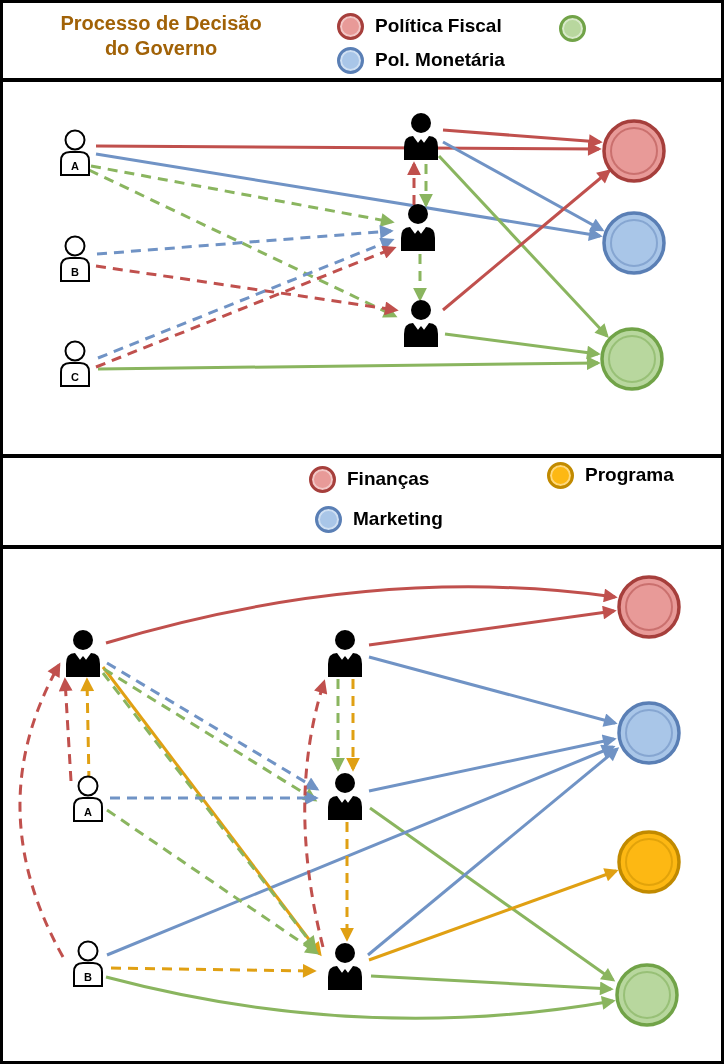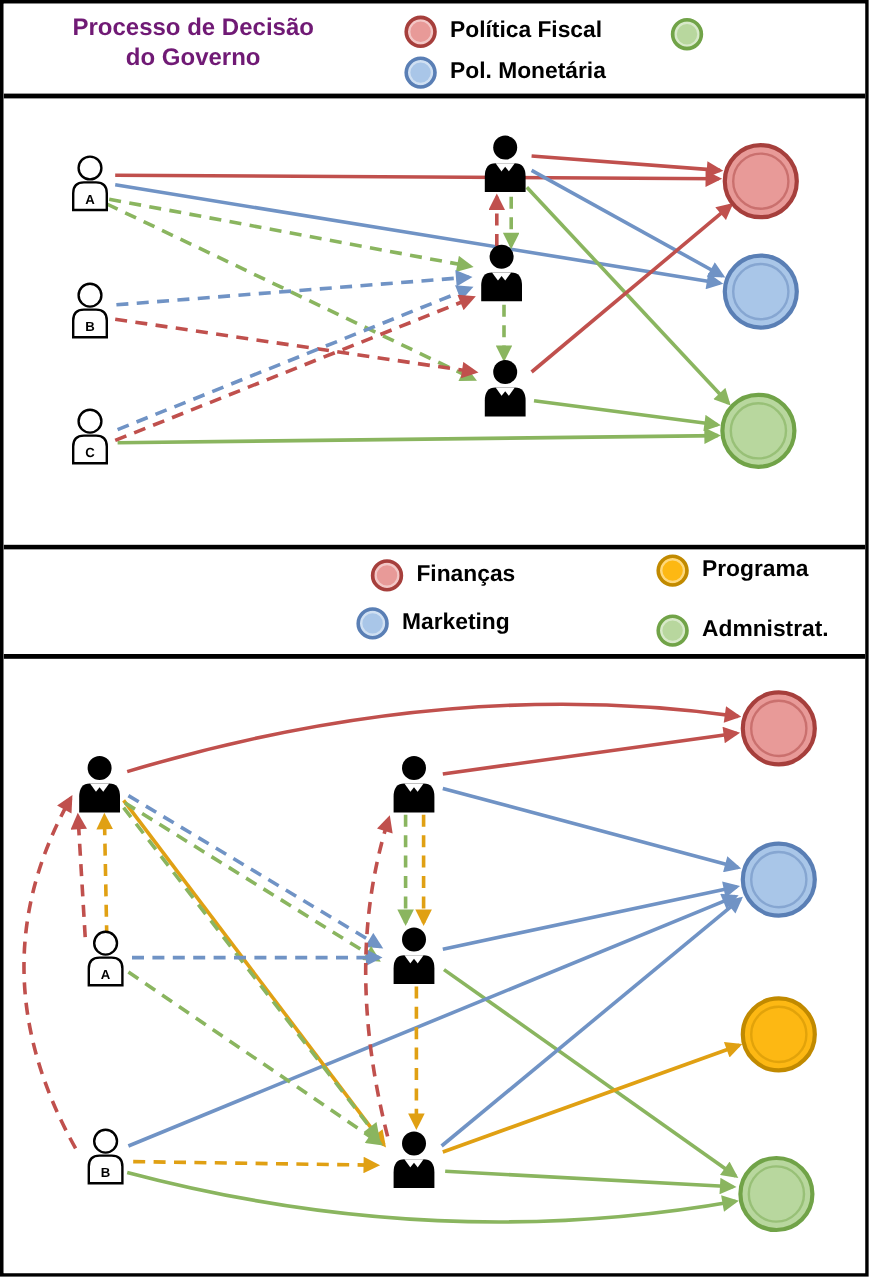--- a/index.html
+++ b/index.html
@@ -11,21 +11,21 @@
   .hdr { position:relative; background:#fff; }
   #header1 { height:75px; }
   #header2 { height:87px; }
   .panel { position:relative; border-top:4px solid #000; background:#fff; }
   #panel1 { height:380px; border-bottom:4px solid #000; }
   #panel2 { height:516px; }
   .panel svg { display:block; width:718px; }
   #svg0 { height:372px; }
   #svg1 { height:512px; }
   .title {
-    position:absolute; font-weight:bold; font-size:20px; color:#701a75;
+    position:absolute; font-weight:bold; font-size:20px; color:#a16207;
     text-align:center; line-height:1.25;
   }
   #title1 { left:48px; top:8px; width:220px; }
   #title2 { left:24px; top:28px; width:240px; }
   .legend-item { position:absolute; display:flex; align-items:center; gap:11px; }
   .dot {
     width:27px; height:27px; border-radius:50%;
     border:3px solid #555; background:#ccc; flex:0 0 auto;
     box-shadow: inset 0 0 0 2px rgba(255,255,255,.45);
   }
@@ -136,27 +136,23 @@
 
   <div id="header2" class="hdr">
     <div class="legend-item" style="left:306px; top:8px;">
       <span class="dot" style="background: rgb(232, 154, 152); border-color: rgb(166, 63, 60);"></span>
       <span class="legend-label">Finanças</span>
     </div>
     <div class="legend-item" style="left:544px; top:4px;">
       <span class="dot" style="background: rgb(253, 184, 19); border-color: rgb(193, 138, 0);"></span>
       <span class="legend-label">Programa</span>
     </div>
-    <div class="legend-item" style="left:294px; top:48px;">
+    <div class="legend-item" style="left:312px; top:48px;">
       <span class="dot" style="background: rgb(169, 198, 232); border-color: rgb(90, 127, 181);"></span>
       <span class="legend-label">Marketing</span>
-    </div>
-    <div class="legend-item" style="left:544px; top:54px;">
-      <span class="dot" style="background: rgb(184, 215, 158); border-color: rgb(113, 163, 72);"></span>
-      <span class="legend-label">Admnistrat.</span>
     </div>
   </div>
 
   <div id="panel2" class="panel">
     <svg id="svg1" viewBox="0 0 718 512">
         <defs>
           <marker id="arr1-red" viewBox="0 0 10 10" refX="8" refY="5" markerWidth="5" markerHeight="4.6" orient="auto">
             <path d="M0,0 L10,5 L0,10 Z" fill="#c0504d"></path>
           </marker>
           <marker id="arr1-blue" viewBox="0 0 10 10" refX="8" refY="5" markerWidth="5" markerHeight="4.6" orient="auto">

